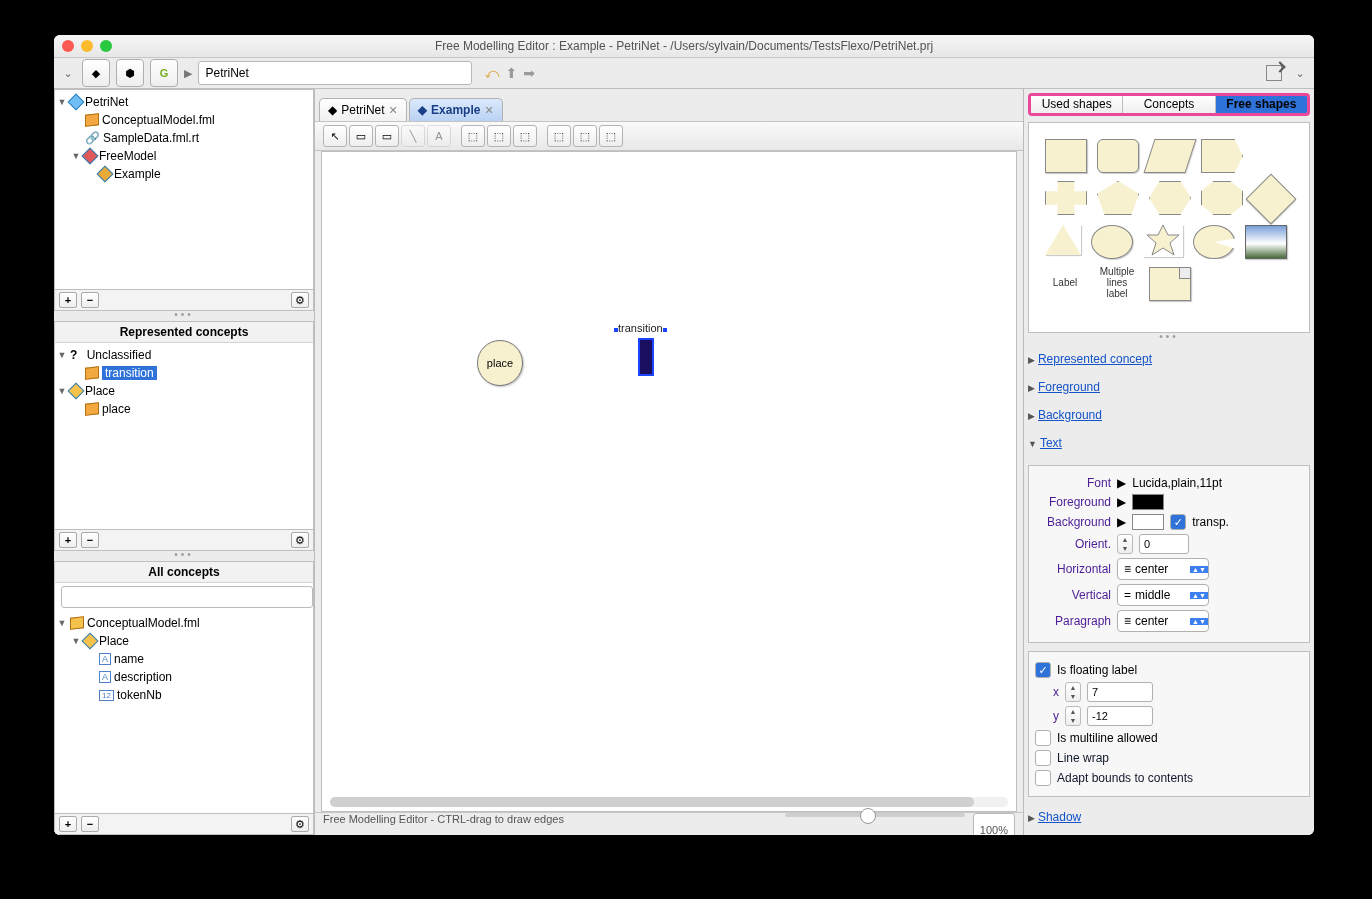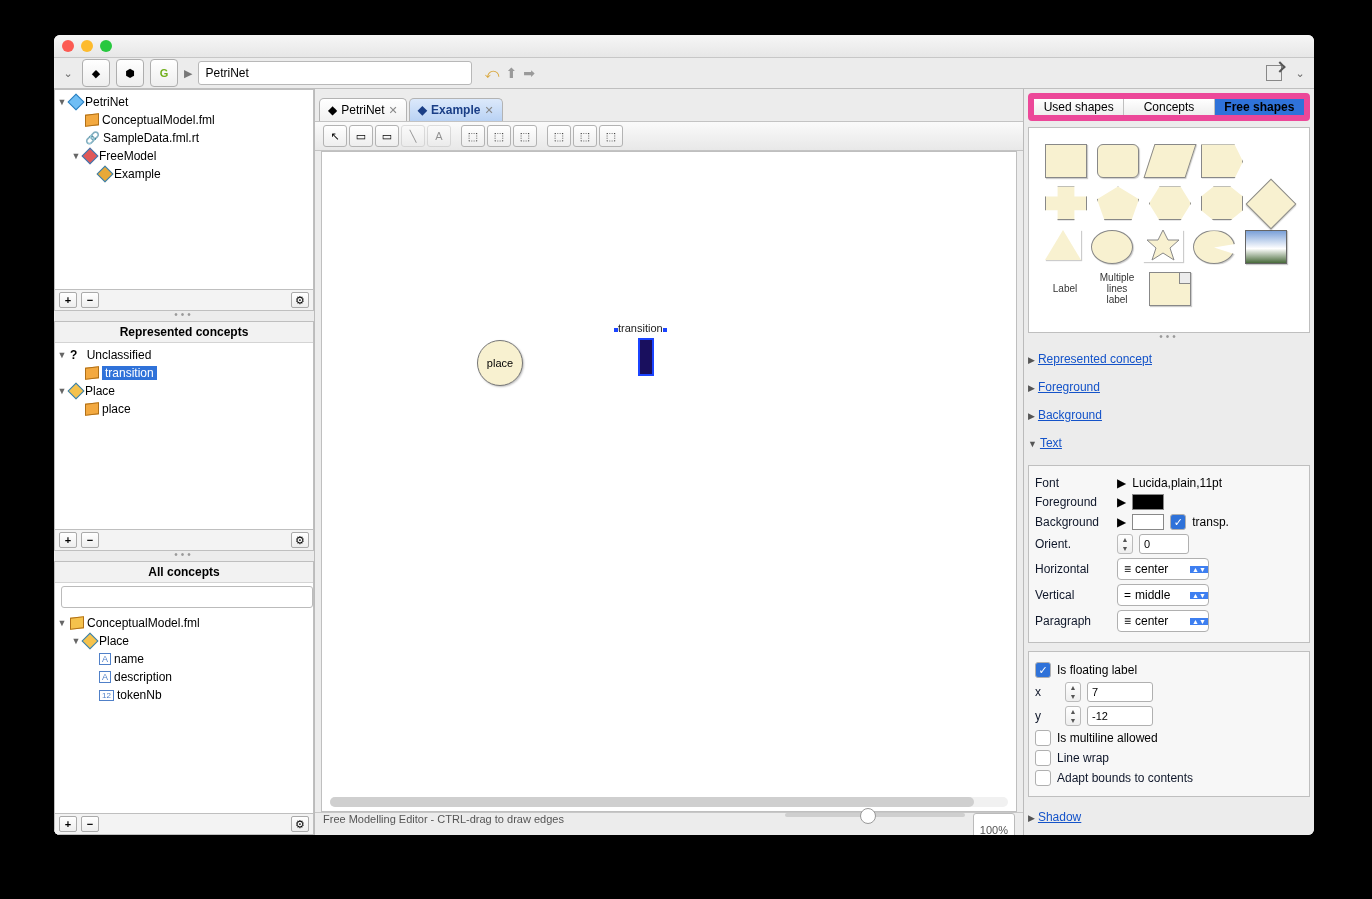--- a/index.html
+++ b/index.html
@@ -46,21 +46,21 @@
 .place{position:absolute;left:155px;top:188px;width:44px;height:44px;border-radius:50%;background:#f8f1d0;border:1px solid #777;display:flex;align-items:center;justify-content:center;font-size:11px;box-shadow:1px 1px 2px rgba(0,0,0,.25)}
 .trans{position:absolute;left:316px;top:186px;width:12px;height:34px;background:#190f5e;border:2px solid #1b44ff}
 .translbl{position:absolute;left:296px;top:170px;font-size:11px;color:#222}
 .translbl:before,.translbl:after{content:"";width:4px;height:4px;background:#1b44ff;position:absolute;top:6px}
 .translbl:before{left:-4px}.translbl:after{right:-4px}
 .statusbar{height:22px;display:flex;align-items:flex-start;gap:8px;padding:0 8px;font-size:11px;color:#555;background:#ececec;border-top:1px solid #c7c7c7}
 .slider{flex:0 0 180px;height:4px;background:#cfcfcf;border-radius:2px;position:relative;margin-left:auto}
 .slider .knob{position:absolute;left:42%;top:-5px;width:14px;height:14px;border-radius:50%;background:#fff;border:1px solid #999}
 .zoom{border:1px solid #bbb;padding:10px 6px;border-radius:3px;background:#fff}
 .right{width:290px;display:flex;flex-direction:column;border-left:1px solid #bbb;background:#ececec}
-.rtabs{display:flex;height:22px;border:6px solid #ec4899;border-radius:4px;overflow:hidden;margin:4px 4px 6px}
+.rtabs{display:flex;height:22px;border:3px solid #ec4899;border-radius:4px;overflow:hidden;margin:4px 4px 6px}
 .rtab{flex:1;display:flex;align-items:center;justify-content:center;font-size:12px;background:linear-gradient(#fff,#eee);border-right:1px solid #bfbfbf}
 .rtab:last-child{border-right:none}
 .rtab.active{background:#2f72d9;color:#000000;font-weight:bold}
 .shapes{height:230px;border:1px solid #bfbfbf;background:#fff;margin:0 4px;padding:16px;display:flex;flex-wrap:wrap;gap:8px 10px;align-content:flex-start}
 .sh{width:40px;height:32px;background:#f8f1d0;border:1px solid #888;box-shadow:1px 1px 1px rgba(0,0,0,.2)}
 .sh.round{border-radius:6px}
 .sh.para{transform:skewX(-18deg)}
 .sh.arrow{clip-path:polygon(0 0,80% 0,100% 50%,80% 100%,0 100%)}
 .sh.plus{clip-path:polygon(30% 0,70% 0,70% 30%,100% 30%,100% 70%,70% 70%,70% 100%,30% 100%,30% 70%,0 70%,0 30%,30% 30%)}
 .sh.pent{clip-path:polygon(50% 0,100% 38%,82% 100%,18% 100%,0 38%)}
@@ -76,21 +76,21 @@
 .sh.pac{border-radius:50%;background:#f8f1d0;clip-path:polygon(50% 50%,100% 70%,100% 100%,0 100%,0 0,100% 0,100% 40%)}
 .sh.img{background:linear-gradient(#7aa0d8,#fff 55%,#486a3a);border:1px solid #666}
 .sh.txt{background:#fff;border:none;box-shadow:none;display:flex;align-items:center;justify-content:center;font-size:10px;color:#333}
 .sh.file{position:relative}
 .sh.file:before{content:"";position:absolute;right:0;top:0;width:10px;height:10px;background:#ececec;border-left:1px solid #888;border-bottom:1px solid #888}
 .props{margin:4px;font-size:12px}
 .props .sec{color:#1453c9;text-decoration:underline;cursor:default;display:inline-block;margin:7px 0}
 .props .car{color:#555;margin-right:3px;font-size:9px}
 .ibox{border:1px solid #bfbfbf;background:#f7f7f7;margin:4px;padding:6px;font-size:12px}
 .ibox .r{display:flex;align-items:center;margin:4px 0;gap:6px}
-.ibox .lab{width:76px;text-align:left;color:#0f172a}
+.ibox .lab{width:76px;text-align:right;color:#4c1d95}
 .ibox input[type=text]{border:1px solid #b0b0b0;border-radius:3px;height:18px;padding:0 4px;background:#fff;font-size:11px}
 .swatch{width:30px;height:14px;border:1px solid #888}
 .step{display:inline-flex;flex-direction:column;border:1px solid #bbb;border-radius:3px;background:linear-gradient(#fff,#eee);width:14px;height:18px;font-size:7px;color:#555}
 .step span{flex:1;display:flex;align-items:center;justify-content:center}
 .combo{display:flex;align-items:center;width:90px;height:20px;border:1px solid #b0b0b0;border-radius:4px;background:#fff;overflow:hidden}
 .combo .cl{flex:1;padding:0 6px;display:flex;align-items:center;gap:4px}
 .combo .cr{width:18px;background:#3e7ff0;color:#fff;display:flex;flex-direction:column;align-items:center;justify-content:center;font-size:7px}
 .cb{width:14px;height:14px;border:1px solid #b0b0b0;border-radius:3px;display:flex;align-items:center;justify-content:center;background:#fff;font-size:11px}
 .cb.on{background:#2f72d9;color:#fff}
 .dim{color:#0f172a}
@@ -102,20 +102,21 @@
 
 <div class="stage">
 <div class="window">
 
   <div class="titlebar">
     <div class="traf">
       <span class="tclose"></span>
       <span class="tmin"></span>
       <span class="tmax"></span>
     </div>
+    <div class="title">Free Modelling Editor : Example - PetriNet - /Users/sylvain/Documents/TestsFlexo/PetriNet.prj</div>
   </div>
 
   <div class="topbar">
     <span class="chev">⌄</span>
     <div class="ico">◆</div>
     <div class="ico">⬢</div>
     <div class="ico" style="color:#6fae1a;font-weight:bold">G</div>
     <span style="color:#777">▶</span>
     <div class="bread">
           <span>PetriNet</span>

